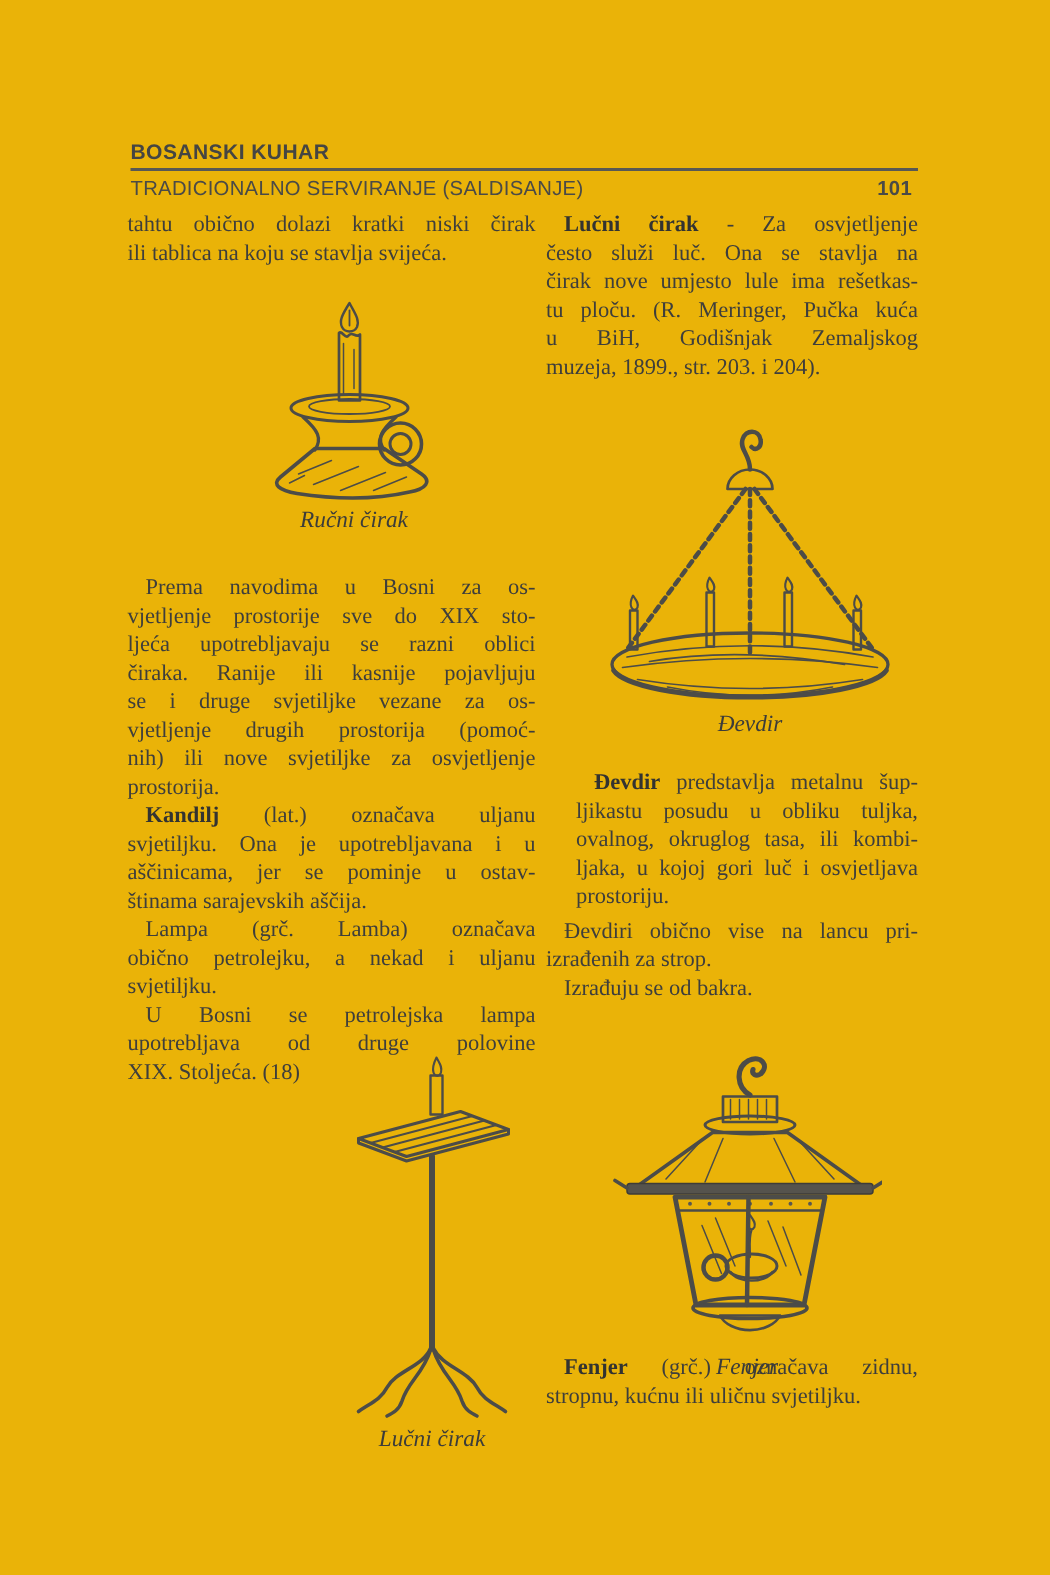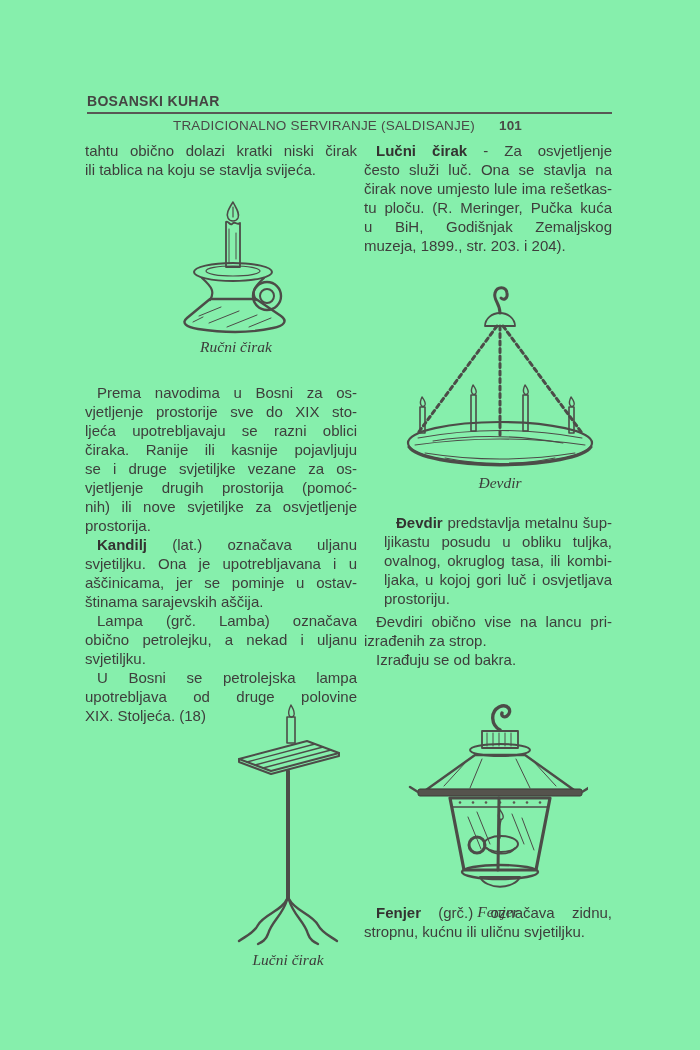--- a/index.html
+++ b/index.html
@@ -1,36 +1,36 @@
 <!DOCTYPE html>
 <html><head>
 <meta charset="utf-8">
 <style>
   html,body { margin:0; padding:0; background:#d9d9d6; }
   .page {
     position:relative; width:700px; height:1050px; margin:0 auto;
-    background:#86efac; overflow:hidden;
+    background:#eab308; overflow:hidden;
     font-family:"Liberation Sans", sans-serif; color:#3e3e3c;
   }
   
   .header { position:absolute; left:87px; top:93px; width:525px; }
   .book-title {
     font-size:14px; font-weight:bold; letter-spacing:.3px; color:#454543;
     padding-bottom:3px; border-bottom:2px solid #585854;
   }
   .chapter-row {
-    display:flex; justify-content:center; align-items:baseline;
+    display:flex; justify-content:space-between; align-items:baseline;
     margin-top:4px; font-size:13.5px; color:#4a4a47; letter-spacing:.2px;gap:24px;
   }
   .page-number { font-weight:bold; padding-right:4px; }
   
   .col { position:absolute; top:141px; font-size:15px; line-height:19px; }
   .col-left  { left:85px;  width:272px; }
   .col-right { left:364px; width:248px; }
-  .para { margin:0; }
+  .para { margin:0;font-family:Liberation Serif, serif; }
   .para .line { text-align:justify; text-align-last:justify; text-justify:inter-word; white-space:normal; }
   .para .line:last-child { text-align-last:left; }
   .para.indent .line:first-child { text-indent:12px; }
   .para b { font-weight:bold; color:#333331; }
   .mt-prema   { margin-top:204px; }
   .mt-devdir  { margin-top:258px;margin-left:20px; }
   .mt-devdiri { margin-top:4px; }
   .mt-fenjer  { margin-top:234px; }
   
   .figure { position:absolute; display:flex; flex-direction:column; align-items:center; }

